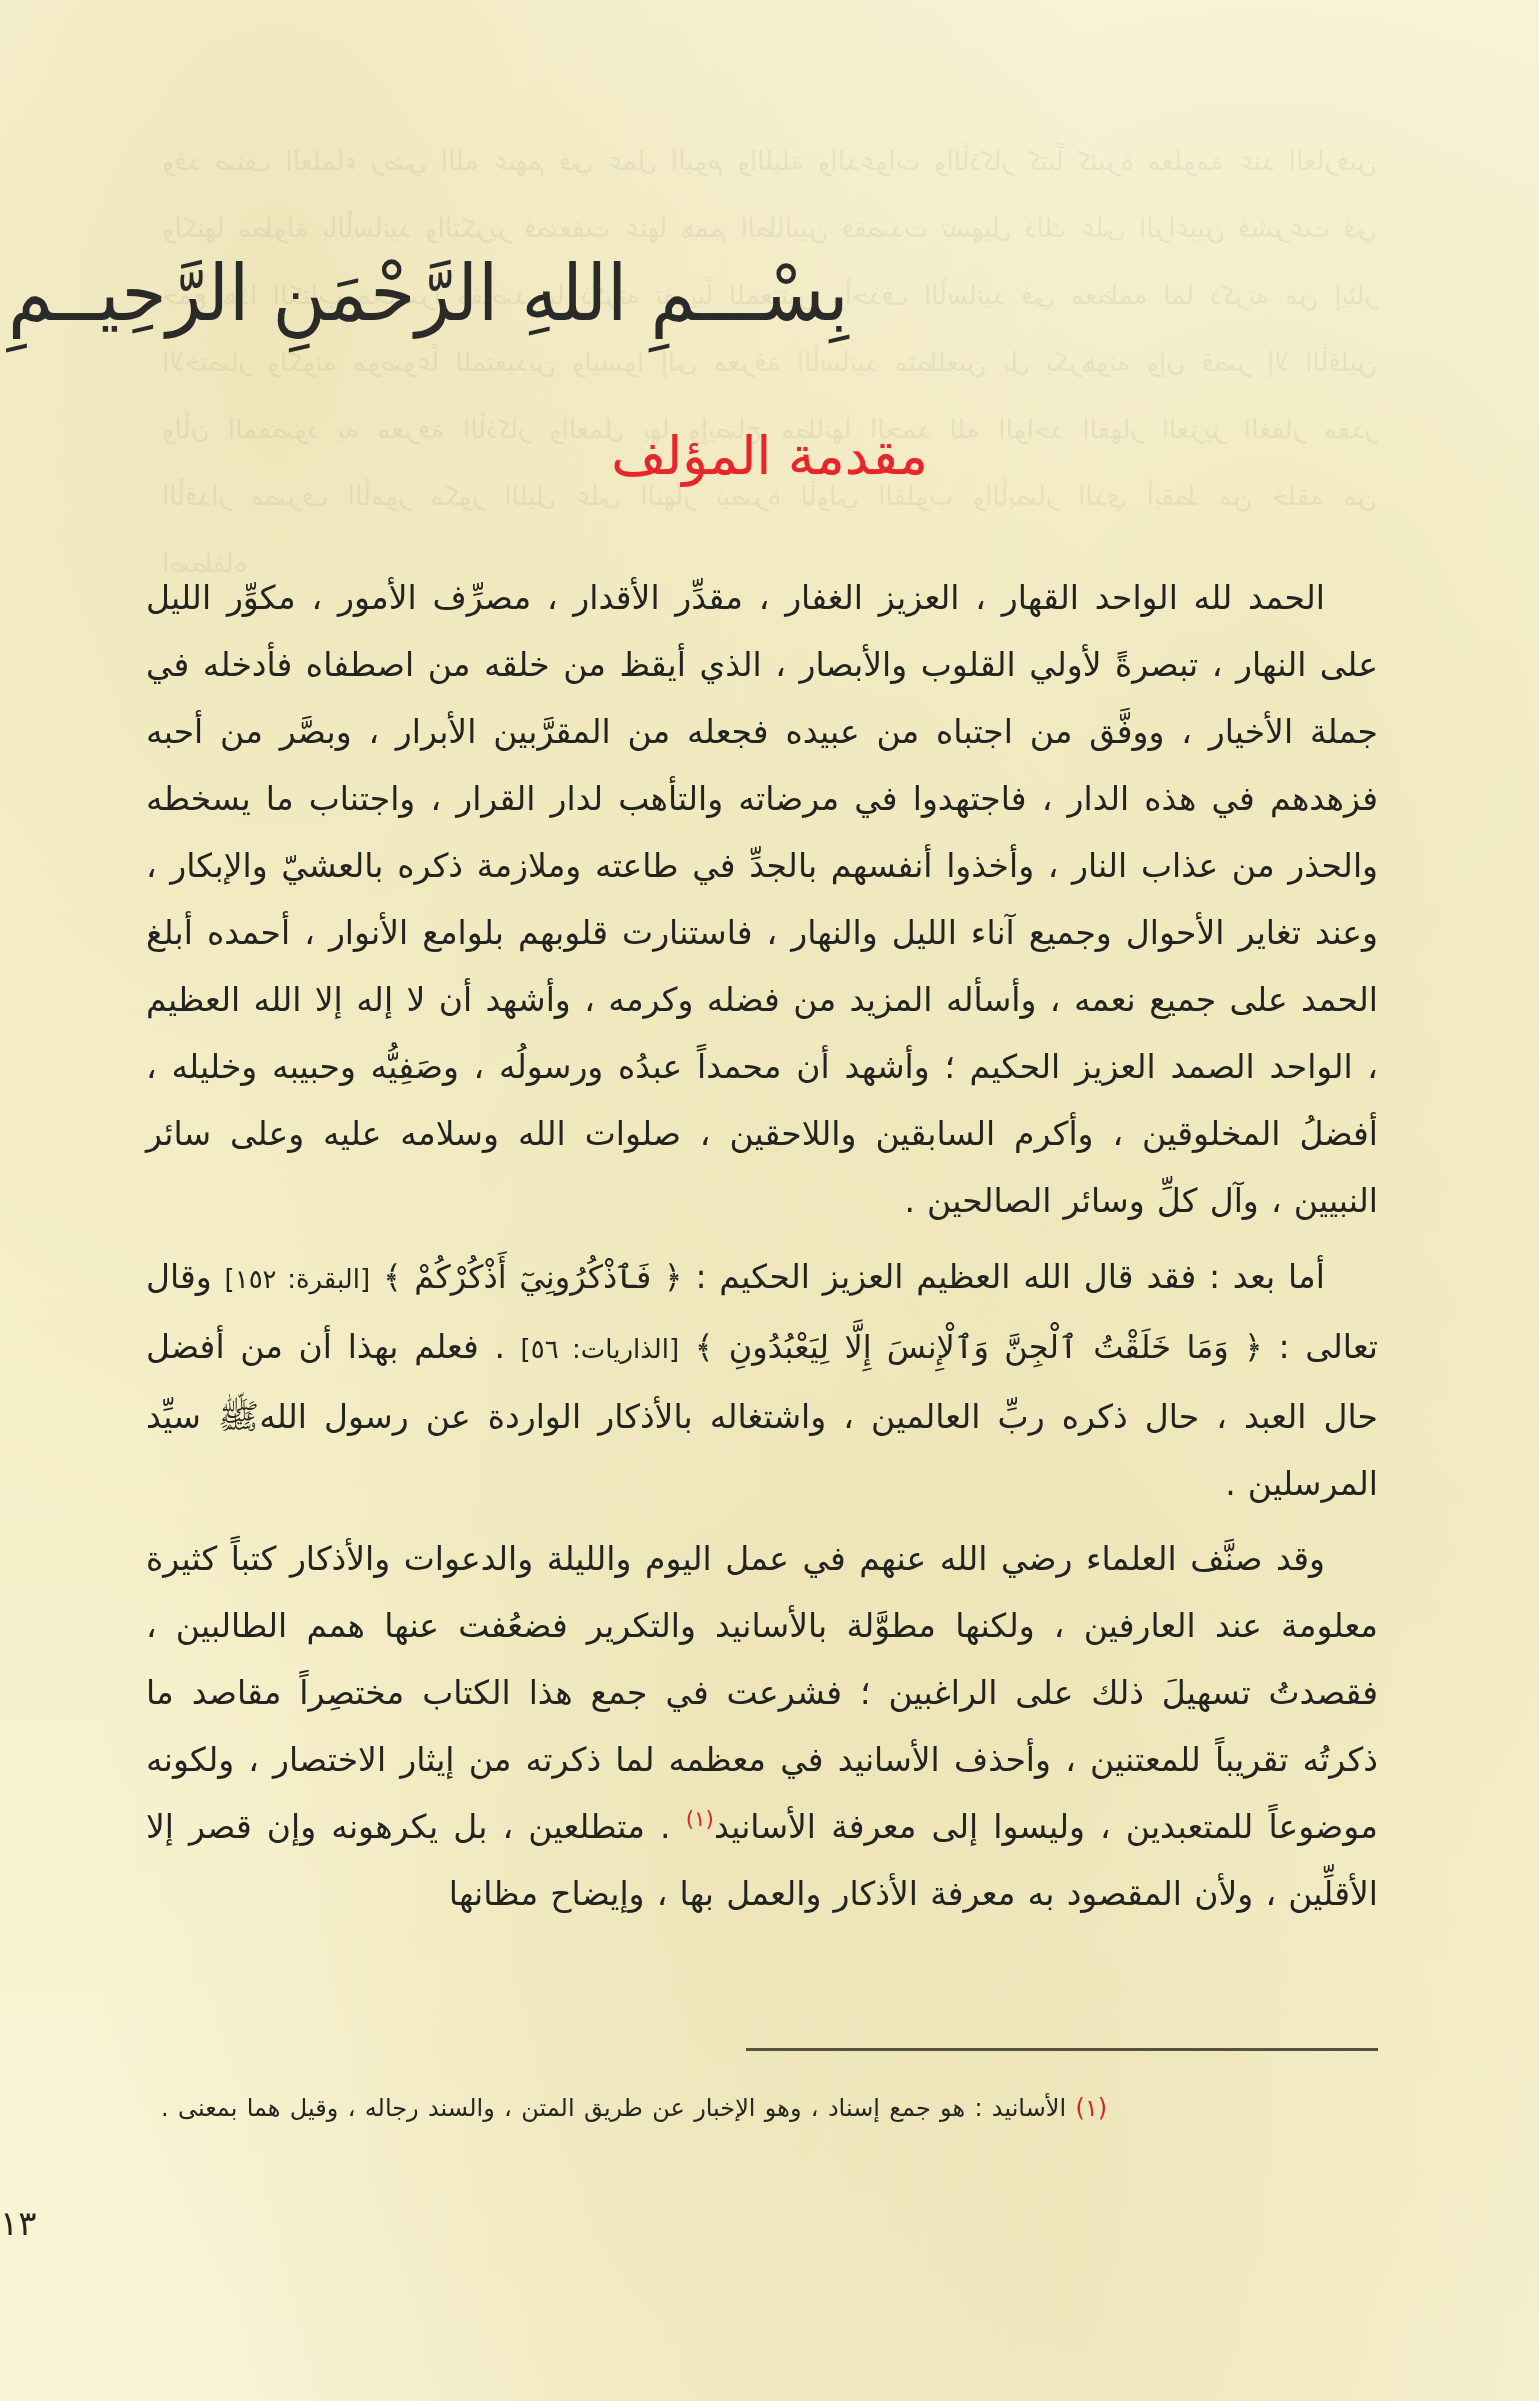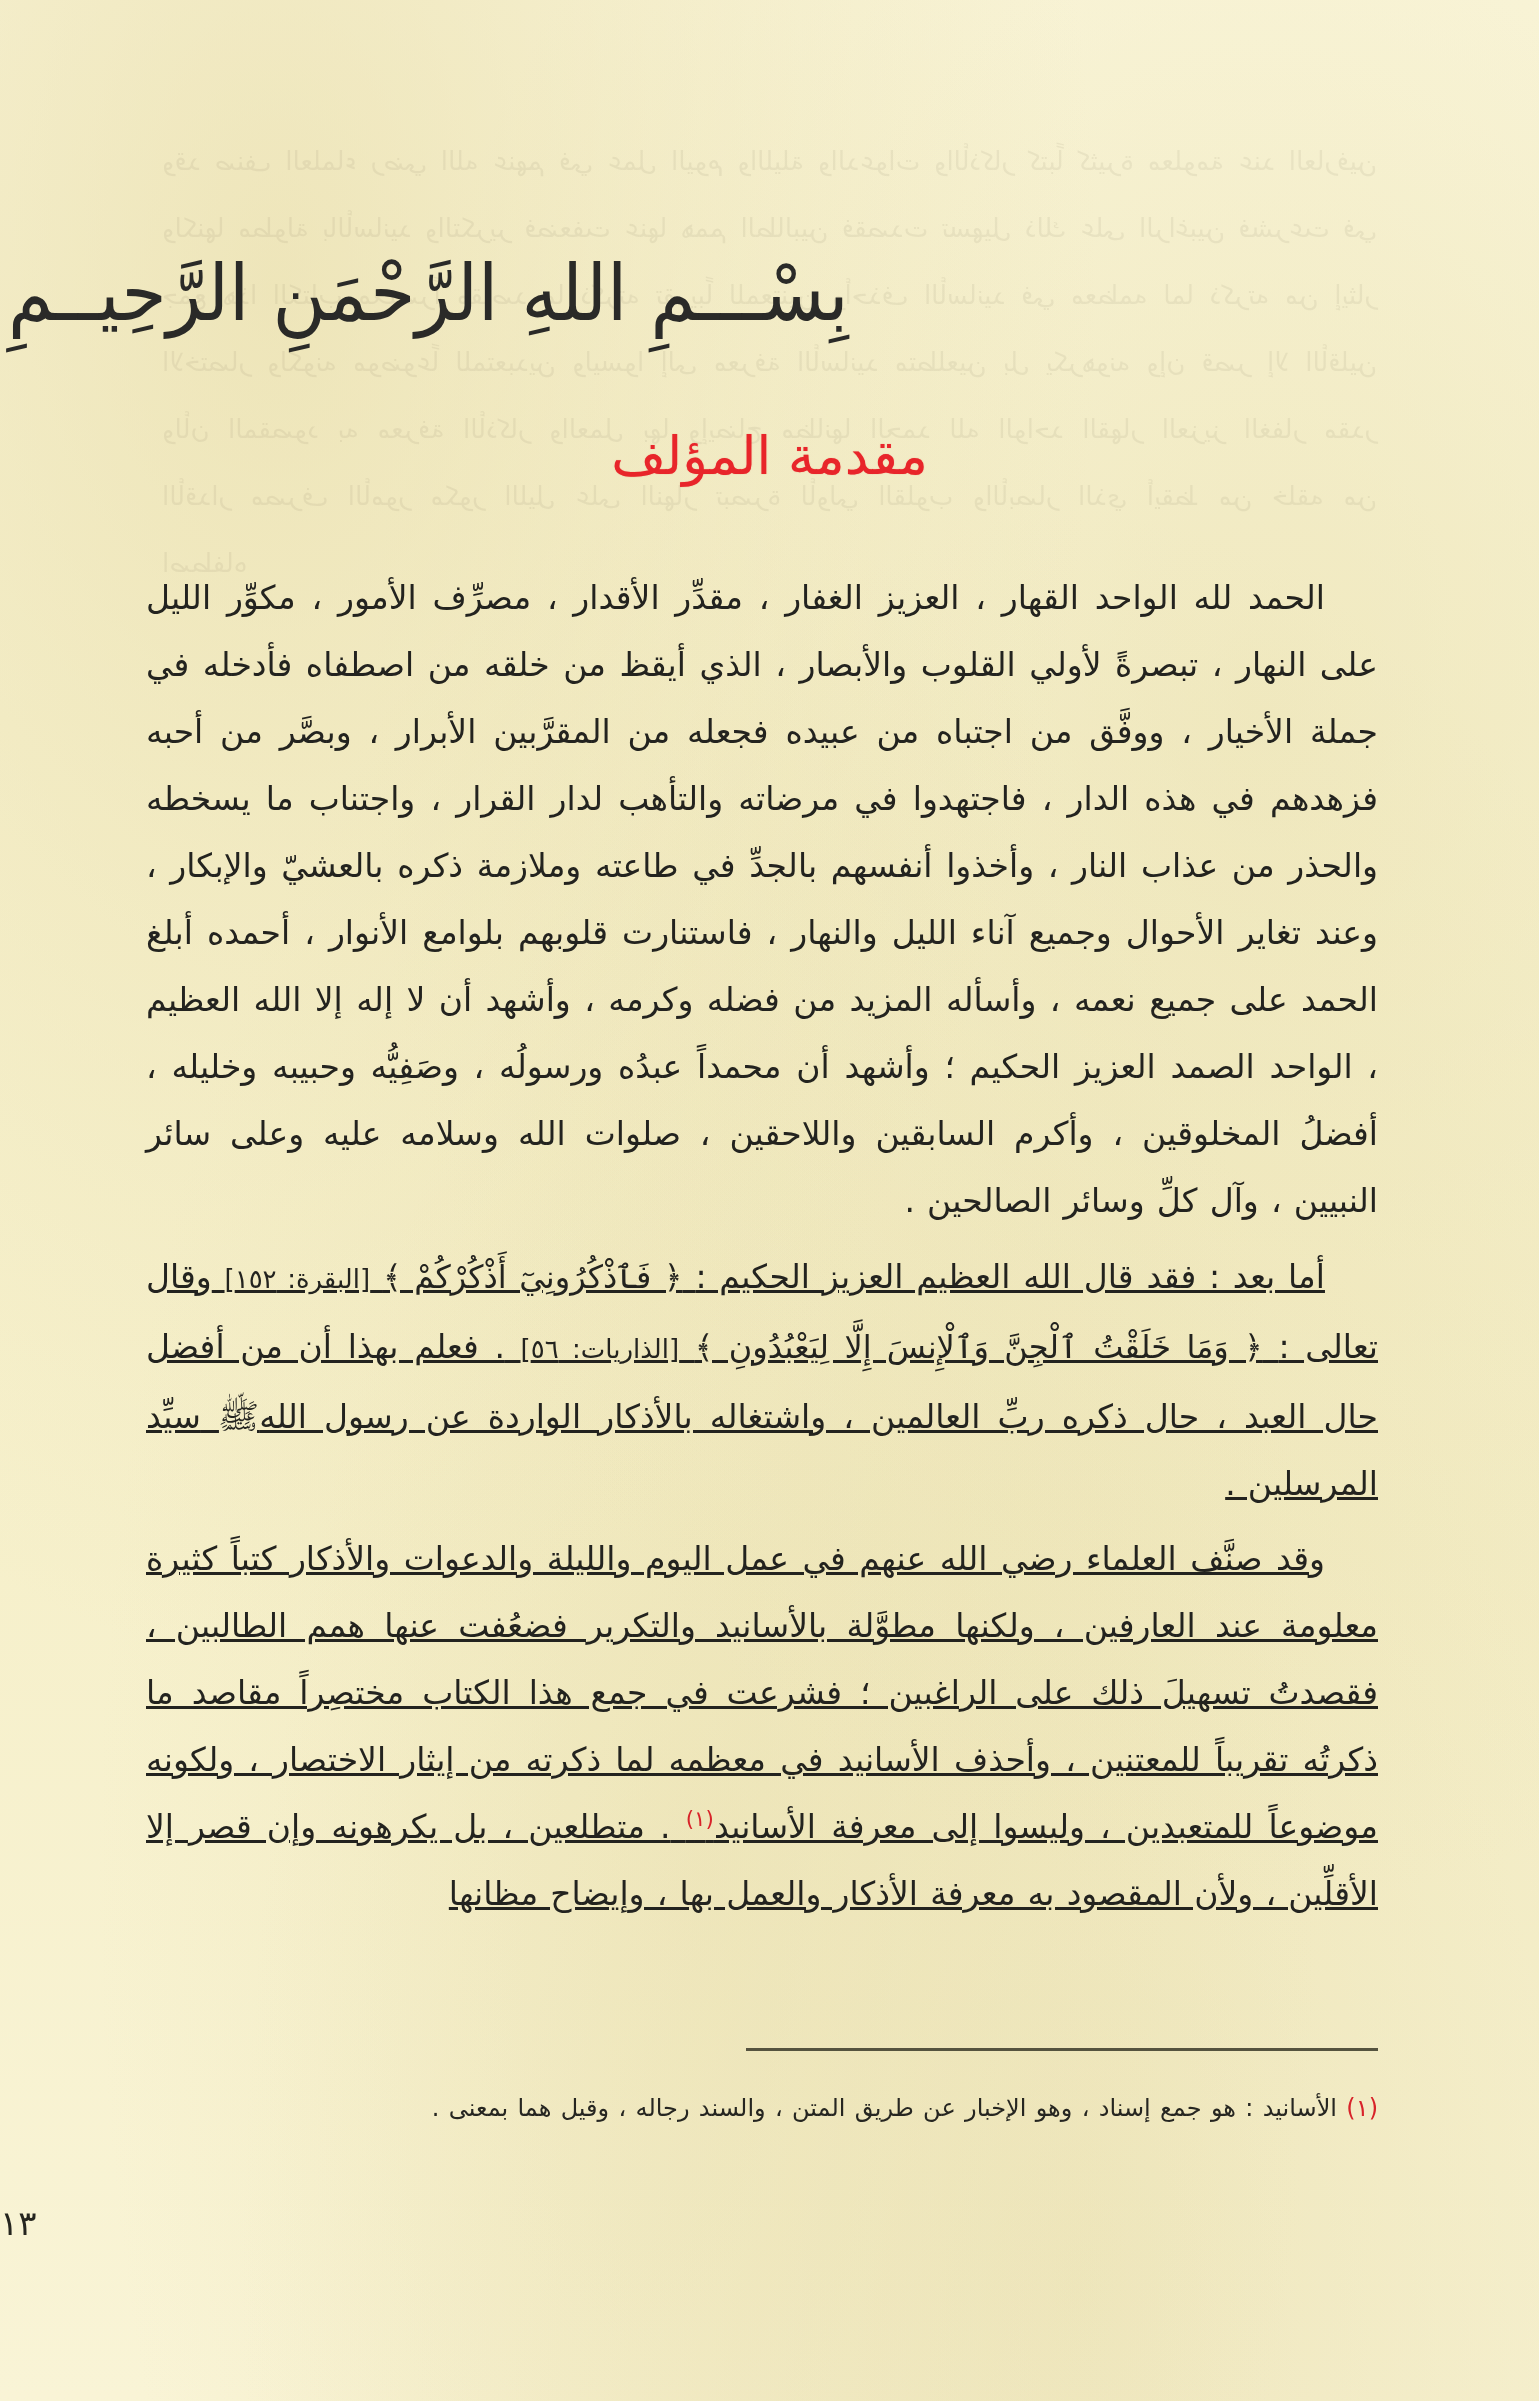--- a/index.html
+++ b/index.html
@@ -98,21 +98,21 @@
     word-spacing: 1.7px;
   }
 
   .para {
     margin: 0 0 3.4px 0;
     text-align: justify;
   }
   .para.indent { text-indent: 53px; }
   .para + .para { margin-top: 8.5px; }
 
-  .para-gap { margin-top: 20.5px; text-decoration: underline; }
+  .para-gap { margin-top: 20.5px; }
 
   .quran {
     font-family: "DejaVu Sans", "Liberation Sans", sans-serif;
     font-size: 32px;
     letter-spacing: 0px;
   }
   .ref {
     font-size: 26px;
     letter-spacing: 0;
   }
@@ -139,21 +139,21 @@
 
   .footnote {
     position: absolute;
     top: 2089px;
     right: 161px;
     left: 161px;
     color: #262621;
     font-family: "DejaVu Sans", "Liberation Sans", sans-serif;
     font-size: 24px;
     line-height: 38px;
-    text-align: right;
+    text-align: left;
     word-spacing: 1.7px;
   }
   .fn-num {
     color: #d8232a;
     font-size: 24px;
   }
 
   
   .folio {
     position: absolute;

